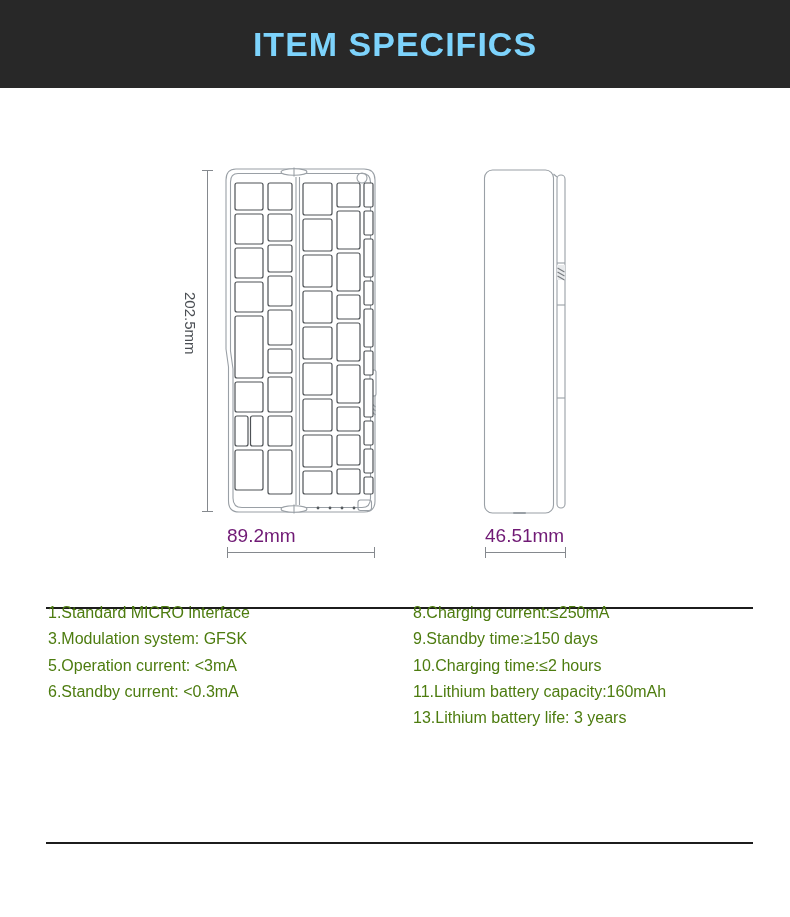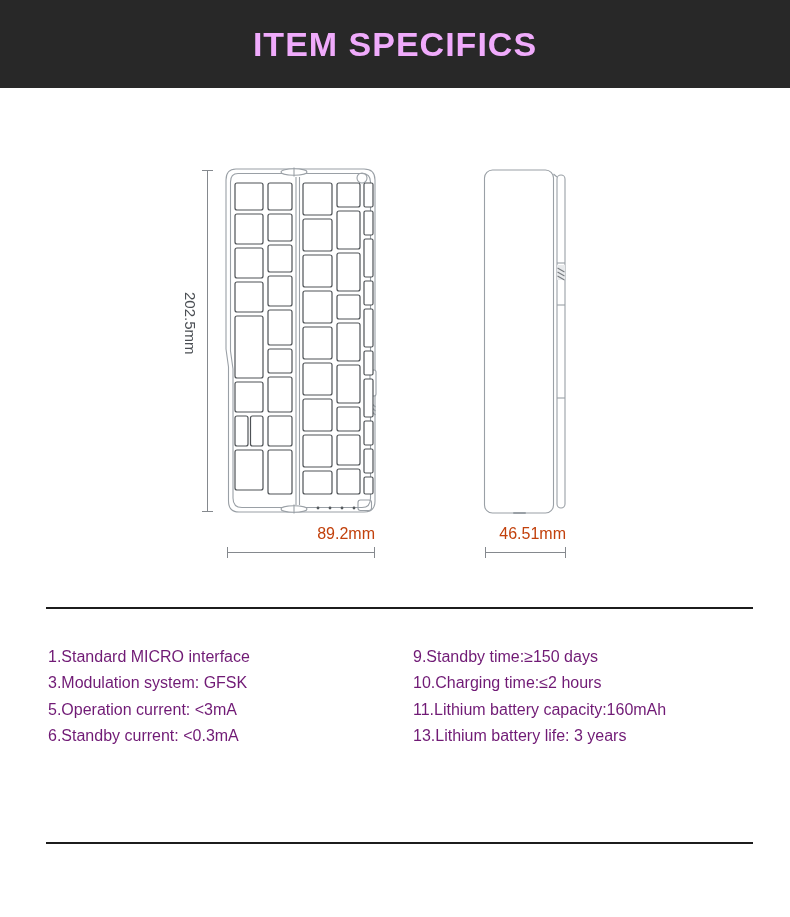--- a/index.html
+++ b/index.html
@@ -10,21 +10,21 @@
     font-family:"Liberation Sans","DejaVu Sans",sans-serif;
     overflow:hidden;
   }
   
   .header{
     position:absolute;left:0;top:0;width:790px;height:88px;
     background:#282828;
     display:flex;align-items:center;justify-content:center;
   }
   .header h1{
-    margin:16px;color:#f0abfc;font-size:34px;font-weight:bold;
+    margin:16px;color:#7dd3fc;font-size:34px;font-weight:bold;
     letter-spacing:1px;font-family:"Liberation Sans",sans-serif;
   }
   
   .drawing{position:absolute;left:0;top:88px;width:790px;height:520px;}
   .front-view{position:absolute;left:224px;top:79px;width:153px;height:348px;}
   .side-view{position:absolute;left:483px;top:80px;width:84px;height:347px;}
   svg{display:block;overflow:visible;}
 
   
   .dim-line-v{
@@ -35,33 +35,33 @@
   .dim-label-v{
     position:absolute;left:183px;top:204px;height:96px;
     writing-mode:vertical-rl;
     color:#4b4f54;font-size:15px;line-height:15px;white-space:nowrap;
   }
   .dim-h{position:absolute;height:1px;background:#85898e;top:464px;}
   .dim-h.front{left:227px;width:148px;}
   .dim-h.side{left:485px;width:81px;}
   .dim-tick-v{position:absolute;top:459px;width:1px;height:11px;background:#85898e;}
   .dim-label-h{
-    position:absolute;top:437px;color:#c2410c;font-size:16px;
-    text-align:right;white-space:nowrap;
+    position:absolute;top:437px;color:#701a75;font-size:19px;
+    text-align:left;white-space:nowrap;
   }
   .dim-label-h.front{left:227px;width:148px;}
   .dim-label-h.side{left:485px;width:81px;}
 
   
   .sep{position:absolute;left:46px;width:707px;height:2px;background:#1c1c1c;}
   .sep.top{top:607px;}
   .sep.bottom{top:842px;}
 
   
-  .specs{position:absolute;top:644px;color:#701a75;font-size:16px;}
+  .specs{position:absolute;top:600px;color:#4d7c0f;font-size:16px;}
   .specs ul{list-style:none;margin:0;padding:0;}
   .specs li{height:26.3px;line-height:26.3px;white-space:nowrap;}
   .specs.left{left:48px;}
   .specs.right{left:413px;}
 </style>
 </head>
 <body>
 
 <div class="page">
 
@@ -201,20 +201,21 @@
   <div class="specs left">
     <ul>
       <li>1.Standard MICRO interface</li>
       <li>3.Modulation system: GFSK</li>
       <li>5.Operation current: &lt;3mA</li>
       <li>6.Standby current: &lt;0.3mA</li>
     </ul>
   </div>
   <div class="specs right">
     <ul>
+      <li>8.Charging current:≤250mA</li>
       <li>9.Standby time:≥150 days</li>
       <li>10.Charging time:≤2 hours</li>
       <li>11.Lithium battery capacity:160mAh</li>
       <li>13.Lithium battery life: 3 years</li>
     </ul>
   </div>
 
 </div>
 
 </body></html>

